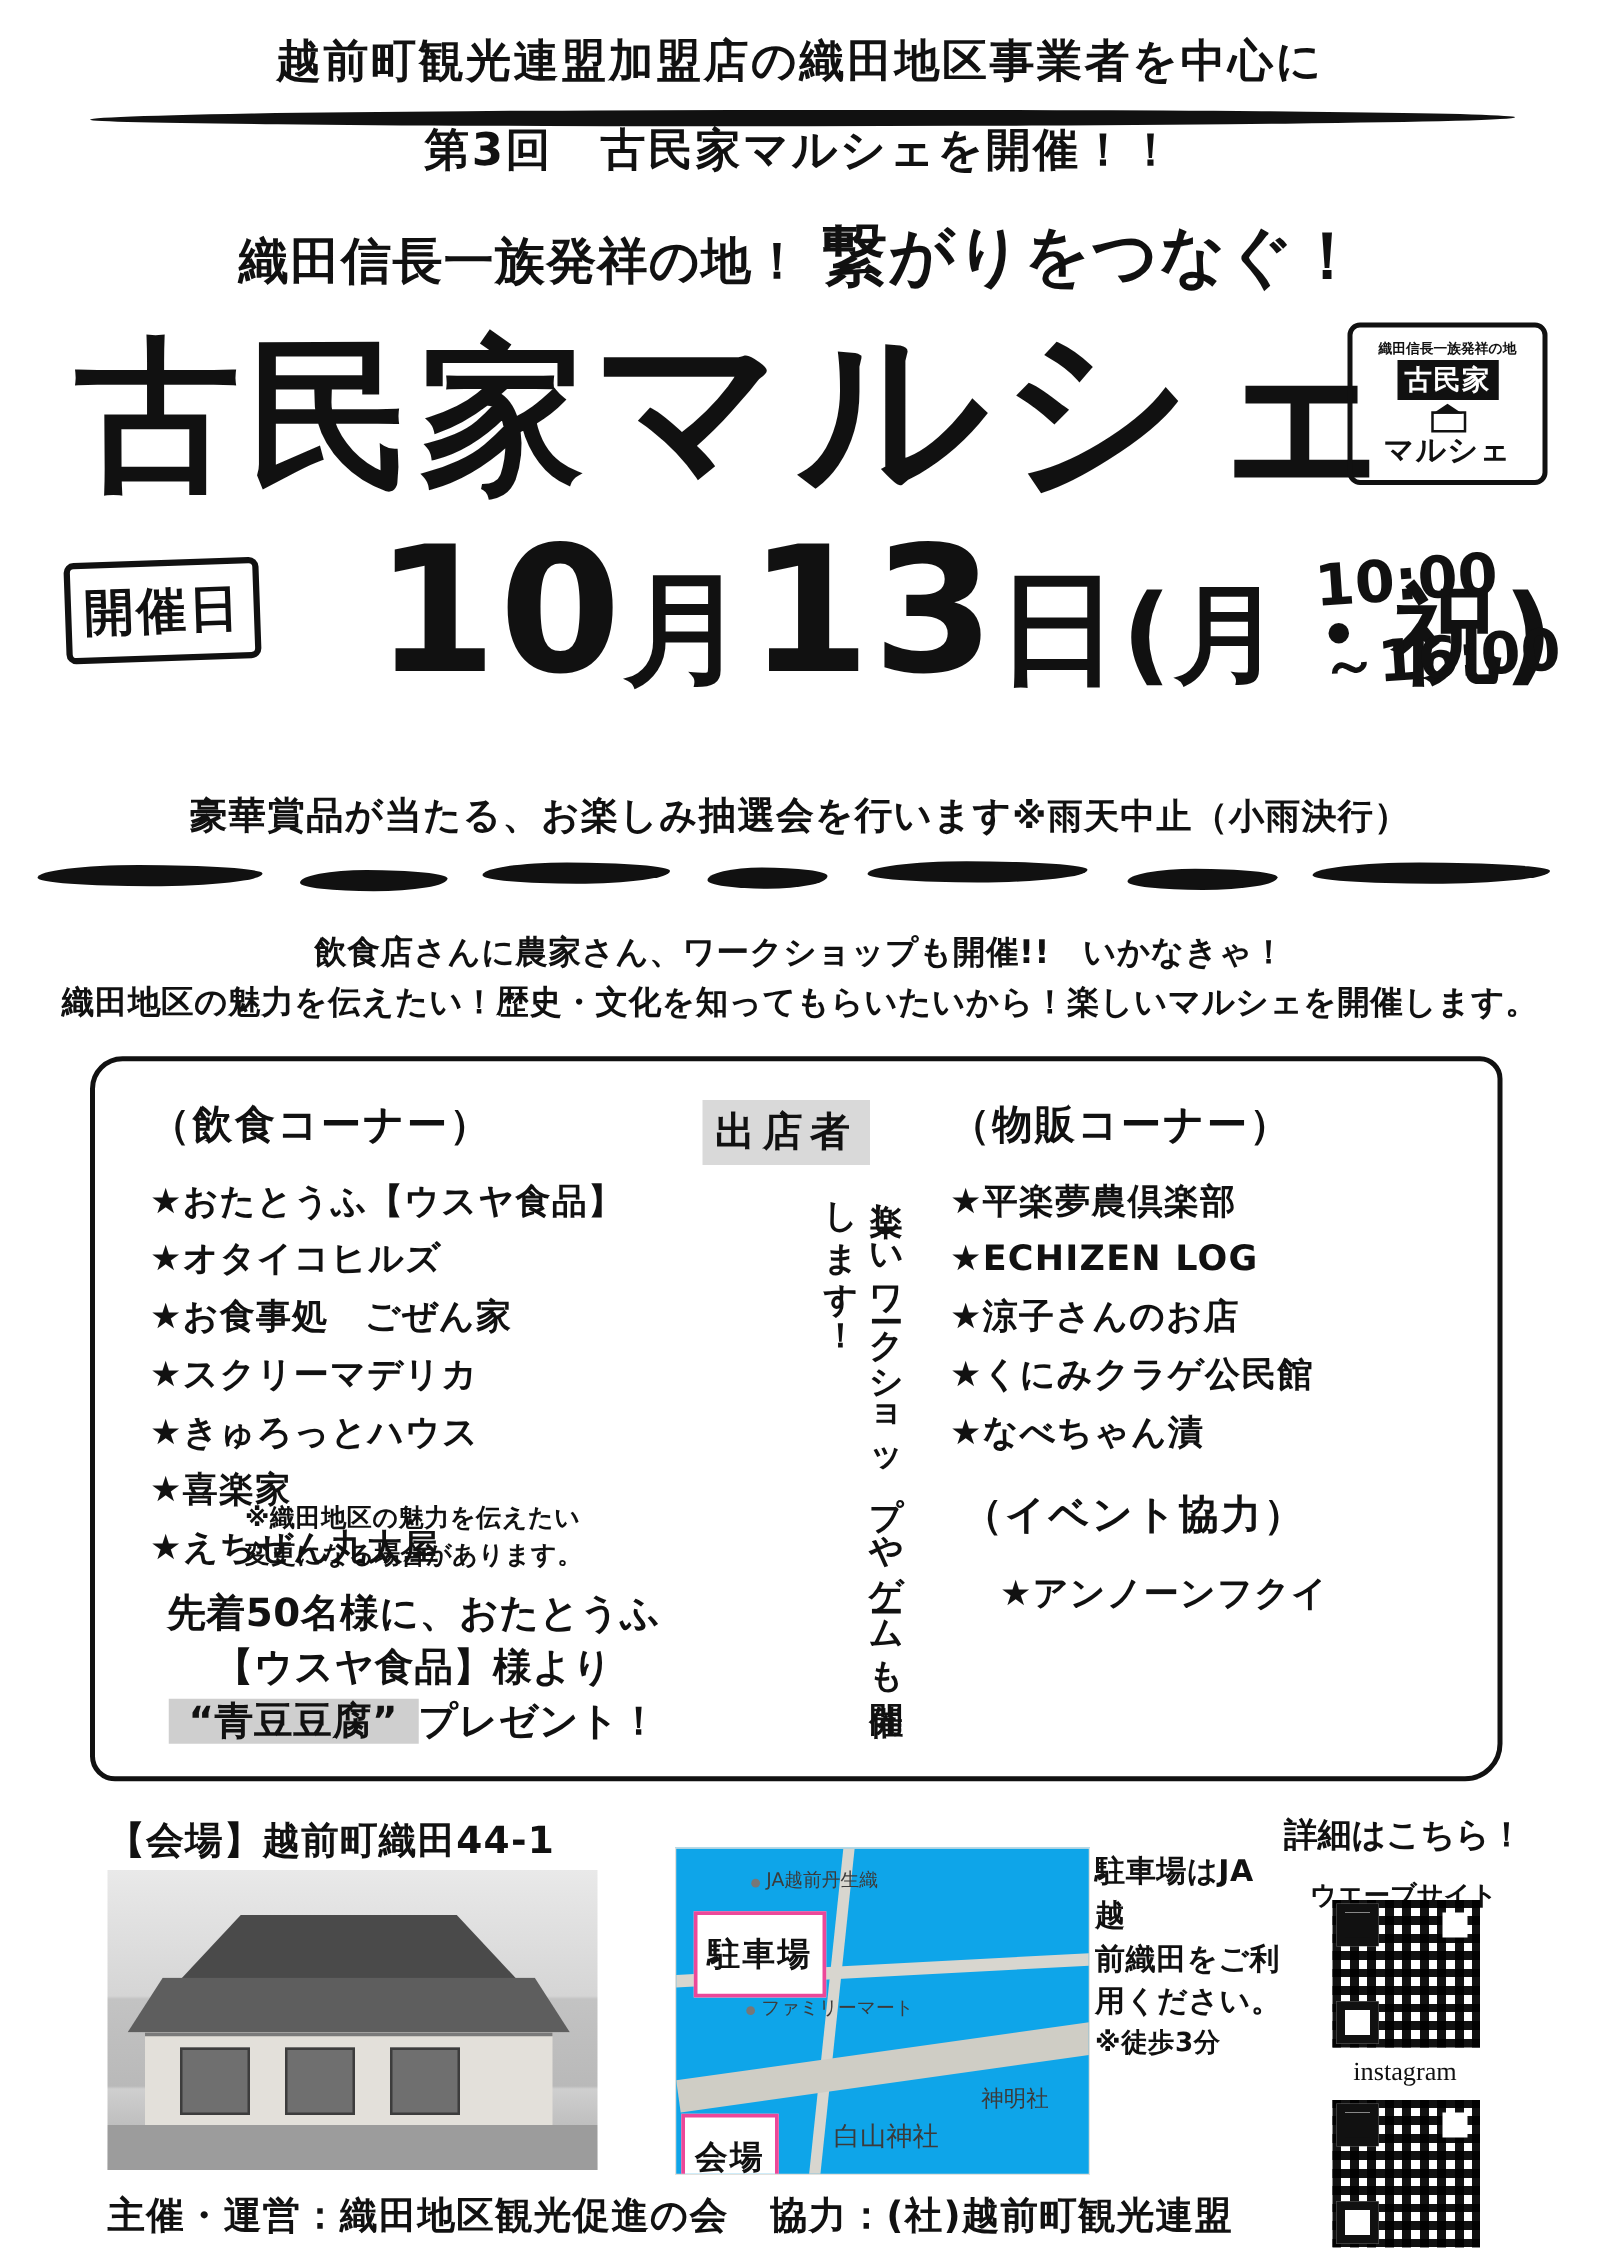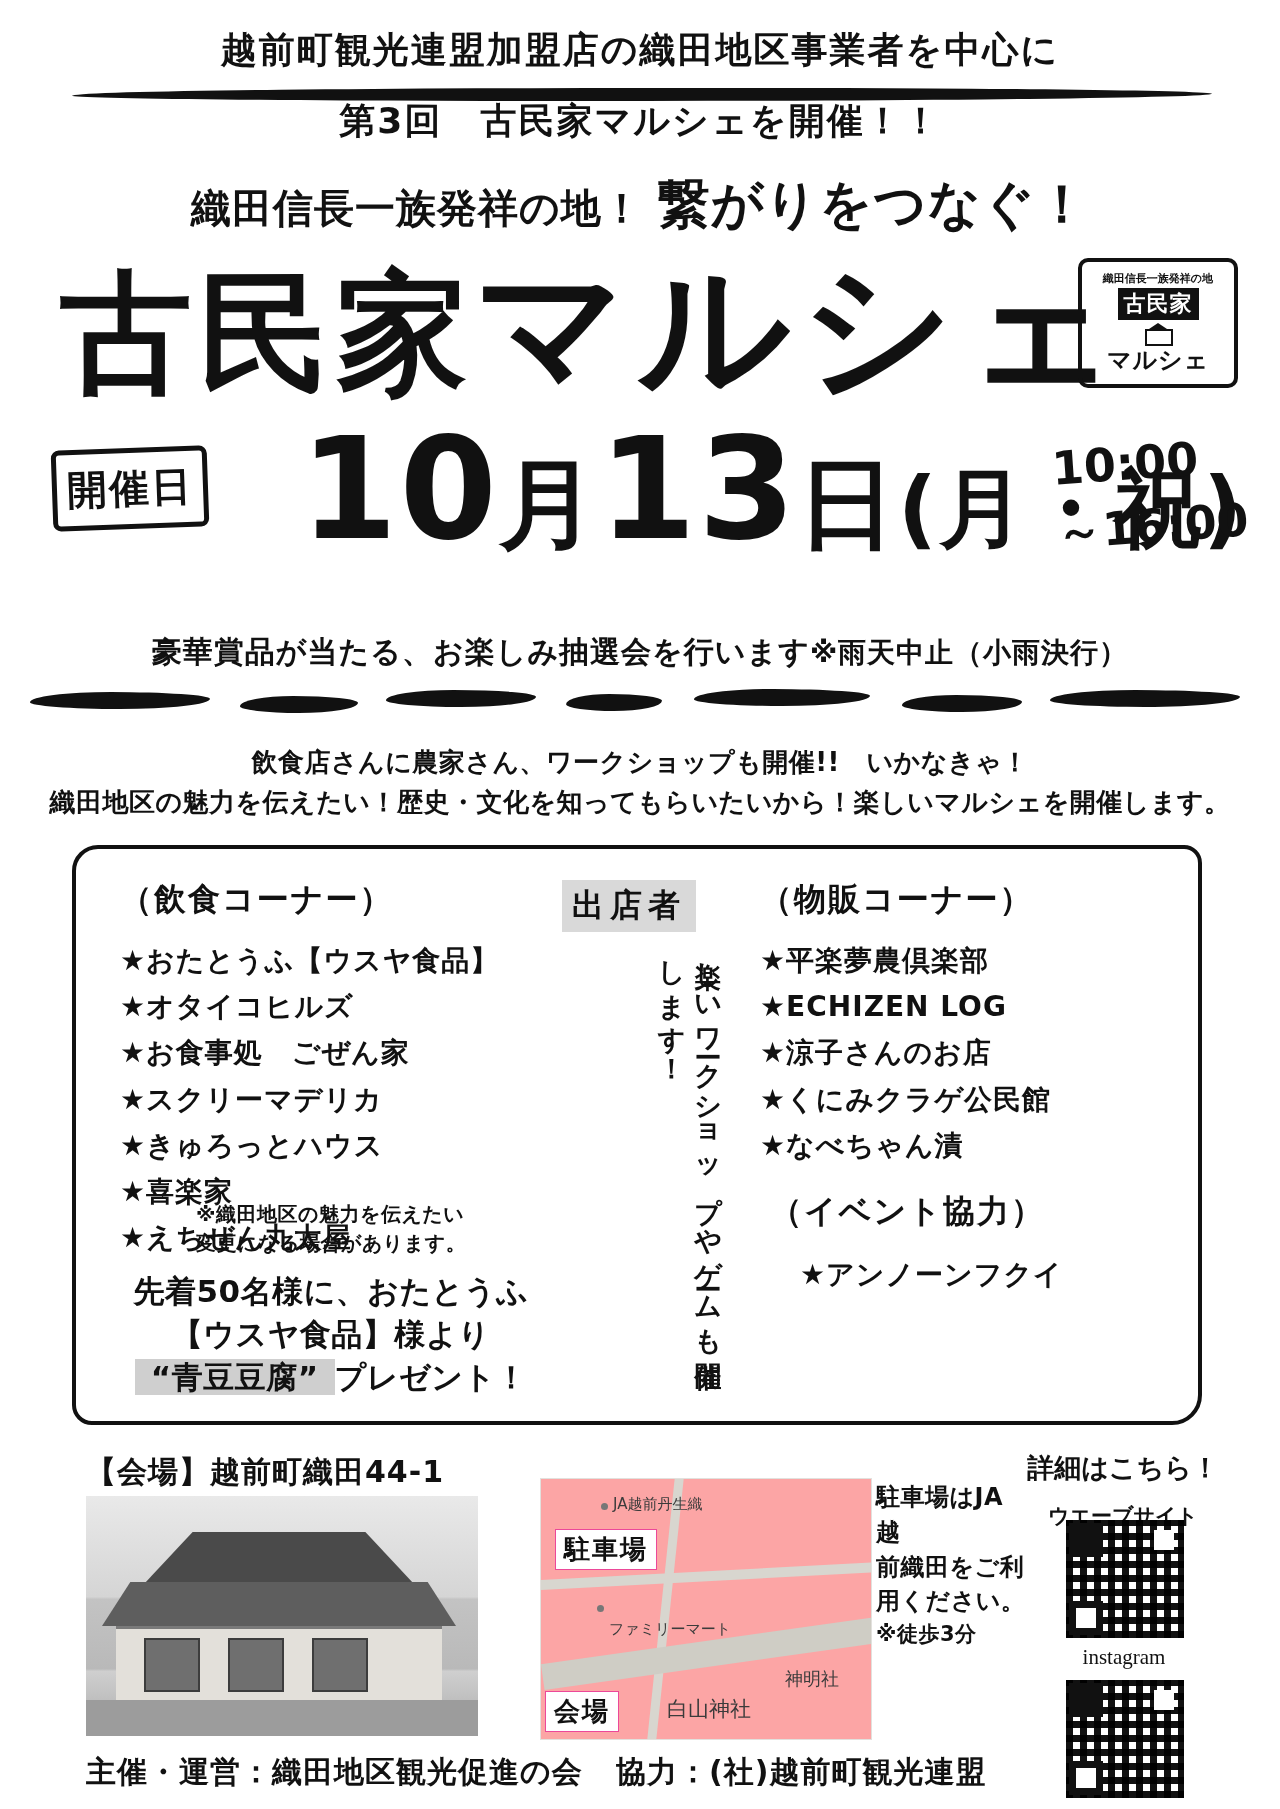--- a/index.html
+++ b/index.html
@@ -362,21 +362,21 @@
     left: 0; top: 204px;
     width: 392px; height: 36px;
     background: #9c9c9c;
   }
 
   .map {
     top: 1478px;
     left: 540px;
     width: 330px;
     height: 260px;
-    background: #fca5a5;
+    background: #0ea5e9;
     overflow: hidden;
     border: 1px solid #e2e1dd;
   }
   .map .road {
     position: absolute;
     background: #d8d6cf;
   }
   .map .rd1 { left: -20px; top: 92px; width: 380px; height: 10px; transform: rotate(-3deg); }
   .map .rd2 { left: 120px; top: -20px; width: 9px; height: 300px; transform: rotate(6deg); }
   .map .rd3 { left: 0px; top: 160px; width: 360px; height: 26px; background: #cfcdc5; transform: rotate(-8deg); }
@@ -388,25 +388,25 @@
   }
   .map .dot {
     position: absolute;
     width: 7px; height: 7px;
     background: #777;
     border-radius: 50%;
   }
   .map-tag {
     position: absolute;
     background: #fff;
-    border: 1px solid #ec4899;
+    border: 3px solid #ec4899;
     font-size: 26px;
     font-weight: bold;
     letter-spacing: 2px;
-    padding: 2px 8px;
+    padding: 14px 8px;
   }
   .map-tag.parking { left: 14px; top: 50px; }
   .map-tag.venue { left: 4px; top: 212px; }
 
   .parking-note {
     top: 1480px;
     left: 876px;
     width: 150px;
     font-size: 24px;
     font-weight: bold;
@@ -595,21 +595,21 @@
     <div class="ground"></div>
   </div>
 
   <div class="abs map">
     <div class="road rd1"></div>
     <div class="road rd2"></div>
     <div class="road rd3"></div>
     <div class="dot" style="left:60px; top:24px;"></div>
     <div class="poi" style="left:72px; top:16px;">JA越前丹生織</div>
     <div class="dot" style="left:56px; top:126px;"></div>
-    <div class="poi" style="left:68px; top:118px;margin-top:23px;">ファミリーマート</div>
+    <div class="poi" style="left:68px; top:118px;">ファミリーマート</div>
     <div class="poi" style="left:126px; top:216px; font-size:21px;">白山神社</div>
     <div class="poi" style="left:244px; top:188px; font-size:18px;">神明社</div>
     <div class="map-tag parking">駐車場</div>
     <div class="map-tag venue">会場</div>
   </div>
 
   <div class="abs parking-note">
     <div>駐車場はJA越</div>
     <div>前織田をご利</div>
     <div>用ください。</div>

